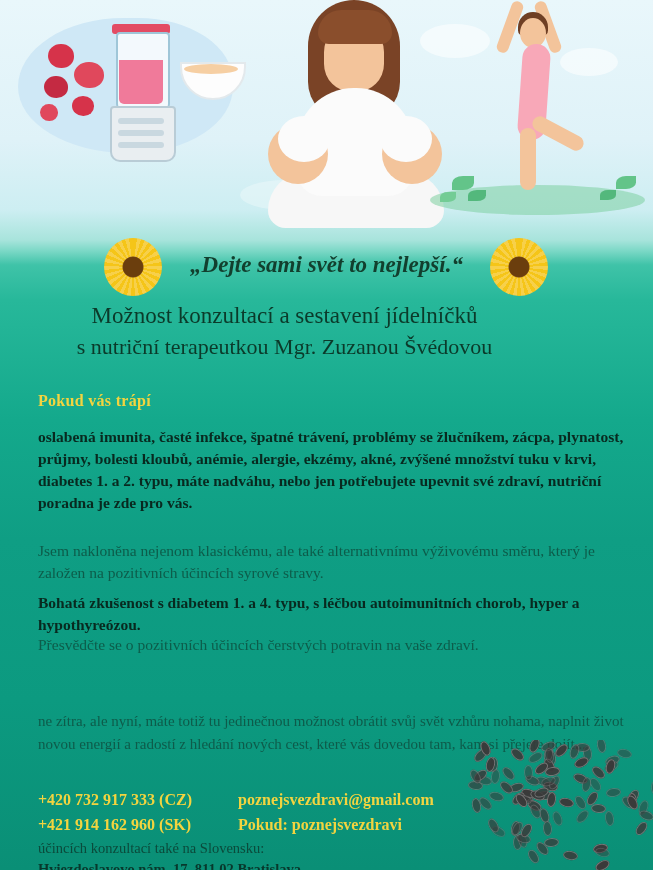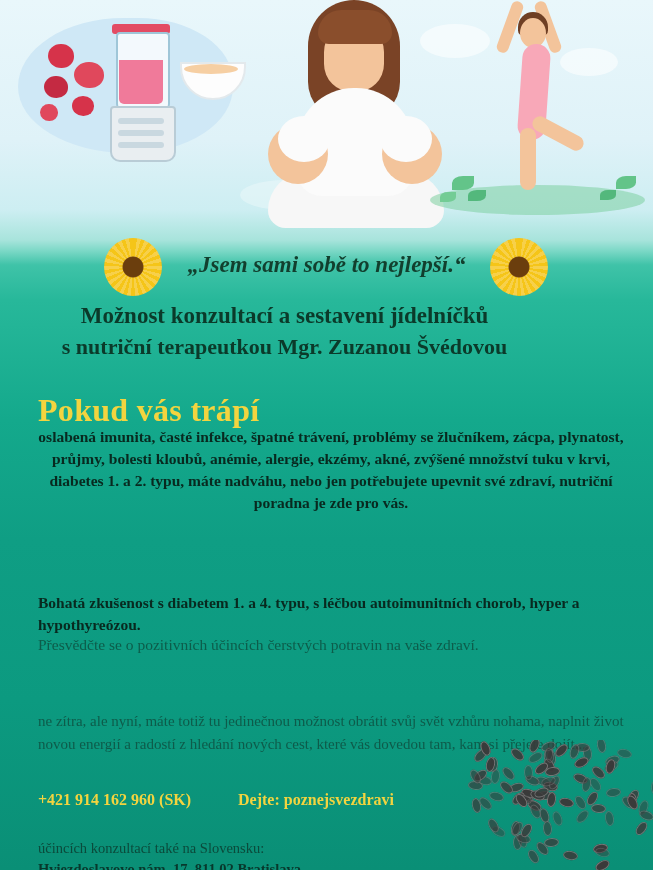--- a/index.html
+++ b/index.html
@@ -328,49 +328,49 @@
     font-weight: bold;
     font-size: 23px;
     color: #123f2e;
   }
   .headline {
     position: absolute;
     left: 0; top: 300px;
     width: 569px;
     text-align: center;
     font-family: "Liberation Serif", serif;
-    font-weight: bold;
+    font-weight: normal;
     font-size: 23px;
     color: #0b3a2a;
     line-height: 1.38;
   }
   .headline .l2 { font-size: 22px; }
 
   .sec-title {
     position: absolute;
     font-family: "Liberation Serif", serif;
     font-weight: bold;
-    font-size: 32px;
+    font-size: 16px;
     color: #f3d43f;
     letter-spacing: 0.3px;
     text-align: center;
   }
   .sec-title.t1 { left: 38px; top: 392px; }
   .sec-title.t2 { left: 38px; top: 678px; }
 
   .body-text {
     position: absolute;
     left: 38px;
     width: 586px;
     font-family: "Liberation Serif", serif;
     color: #0a2f22;
     font-size: 15.5px;
     line-height: 1.42;
   }
-  .b1 { top: 426px; font-weight: bold; color: #08291f; text-align: center; }
+  .b1 { top: 426px; font-weight: bold; color: #08291f; }
   .b2 { top: 540px; color: #0d5c4a; font-weight: normal; }
   .b3 { top: 592px; font-weight: bold; color: #08291f; }
   .b4 { top: 634px; color: #0d5c4a; }
   .b5 { top: 710px; color: #0e5b4a; font-size: 15px; line-height: 1.5; }
 
   .contacts {
     position: absolute;
     left: 38px;
     width: 586px;
     font-family: "Liberation Serif", serif;
@@ -472,39 +472,44 @@
 
   <div class="sunflower sf-left">
     <div class="petals"></div>
       <div class="core"></div>
   </div>
   <div class="sunflower sf-right">
     <div class="petals"></div>
       <div class="core"></div>
   </div>
 
-  <div class="slogan">„Jsem sami sobě to nejlepší.“</div>
+  <div class="slogan">„Dejte sami svět to nejlepší.“</div>
 
   <div class="headline">
     <div class="l1">Možnost konzultací a sestavení jídelníčků</div>
     <div class="l2">s nutriční terapeutkou Mgr. Zuzanou Švédovou</div>
   </div>
 
   <div class="sec-title t1">Pokud vás trápí</div>
   <div class="body-text b1">oslabená imunita, časté infekce, špatné trávení, problémy se žlučníkem, zácpa, plynatost, průjmy, bolesti kloubů, anémie, alergie, ekzémy, akné, zvýšené množství tuku v krvi, diabetes 1. a 2. typu, máte nadváhu, nebo jen potřebujete upevnit své zdraví, nutriční poradna je zde pro vás.</div>
 
+  <div class="body-text b2">Jsem nakloněna nejenom klasickému, ale také alternativnímu výživovému směru, který je založen na pozitivních účincích syrové stravy.</div>
   <div class="body-text b3">Bohatá zkušenost s diabetem 1. a 4. typu, s léčbou autoimunitních chorob, hyper a hypothyreózou.</div>
   <div class="body-text b4">Přesvědčte se o pozitivních účincích čerstvých potravin na vaše zdraví.</div>
 
   <div class="body-text b5">ne zítra, ale nyní, máte totiž tu jedinečnou možnost obrátit svůj svět vzhůru nohama, naplnit život novou energií a radostí z hledání nových cest, které vás dovedou tam, kam si přejete dojít...</div>
 
   <div class="contacts contacts-pos">
     <div class="row">
+      <span class="ph">+420 732 917 333 (CZ)</span>
+      <span>poznejsvezdravi@gmail.com</span>
+    </div>
+    <div class="row">
       <span class="ph">+421 914 162 960 (SK)</span>
-      <span>Dejte: poznejsvezdravi</span>
+      <span>Pokud: poznejsvezdravi</span>
     </div>
   </div>
 
   <div class="footer">
     <div>účincích konzultací také na Slovensku:</div>
     <div class="addr">Hviezdoslavovo nám. 17, 811 02 Bratislava</div>
   </div>
 
   <div class="seeds" id="seedbox">
       <div class="seed" style="left: 72.6517px; top: 36.6534px; transform: rotate(20deg); opacity: 0.58;"></div>

